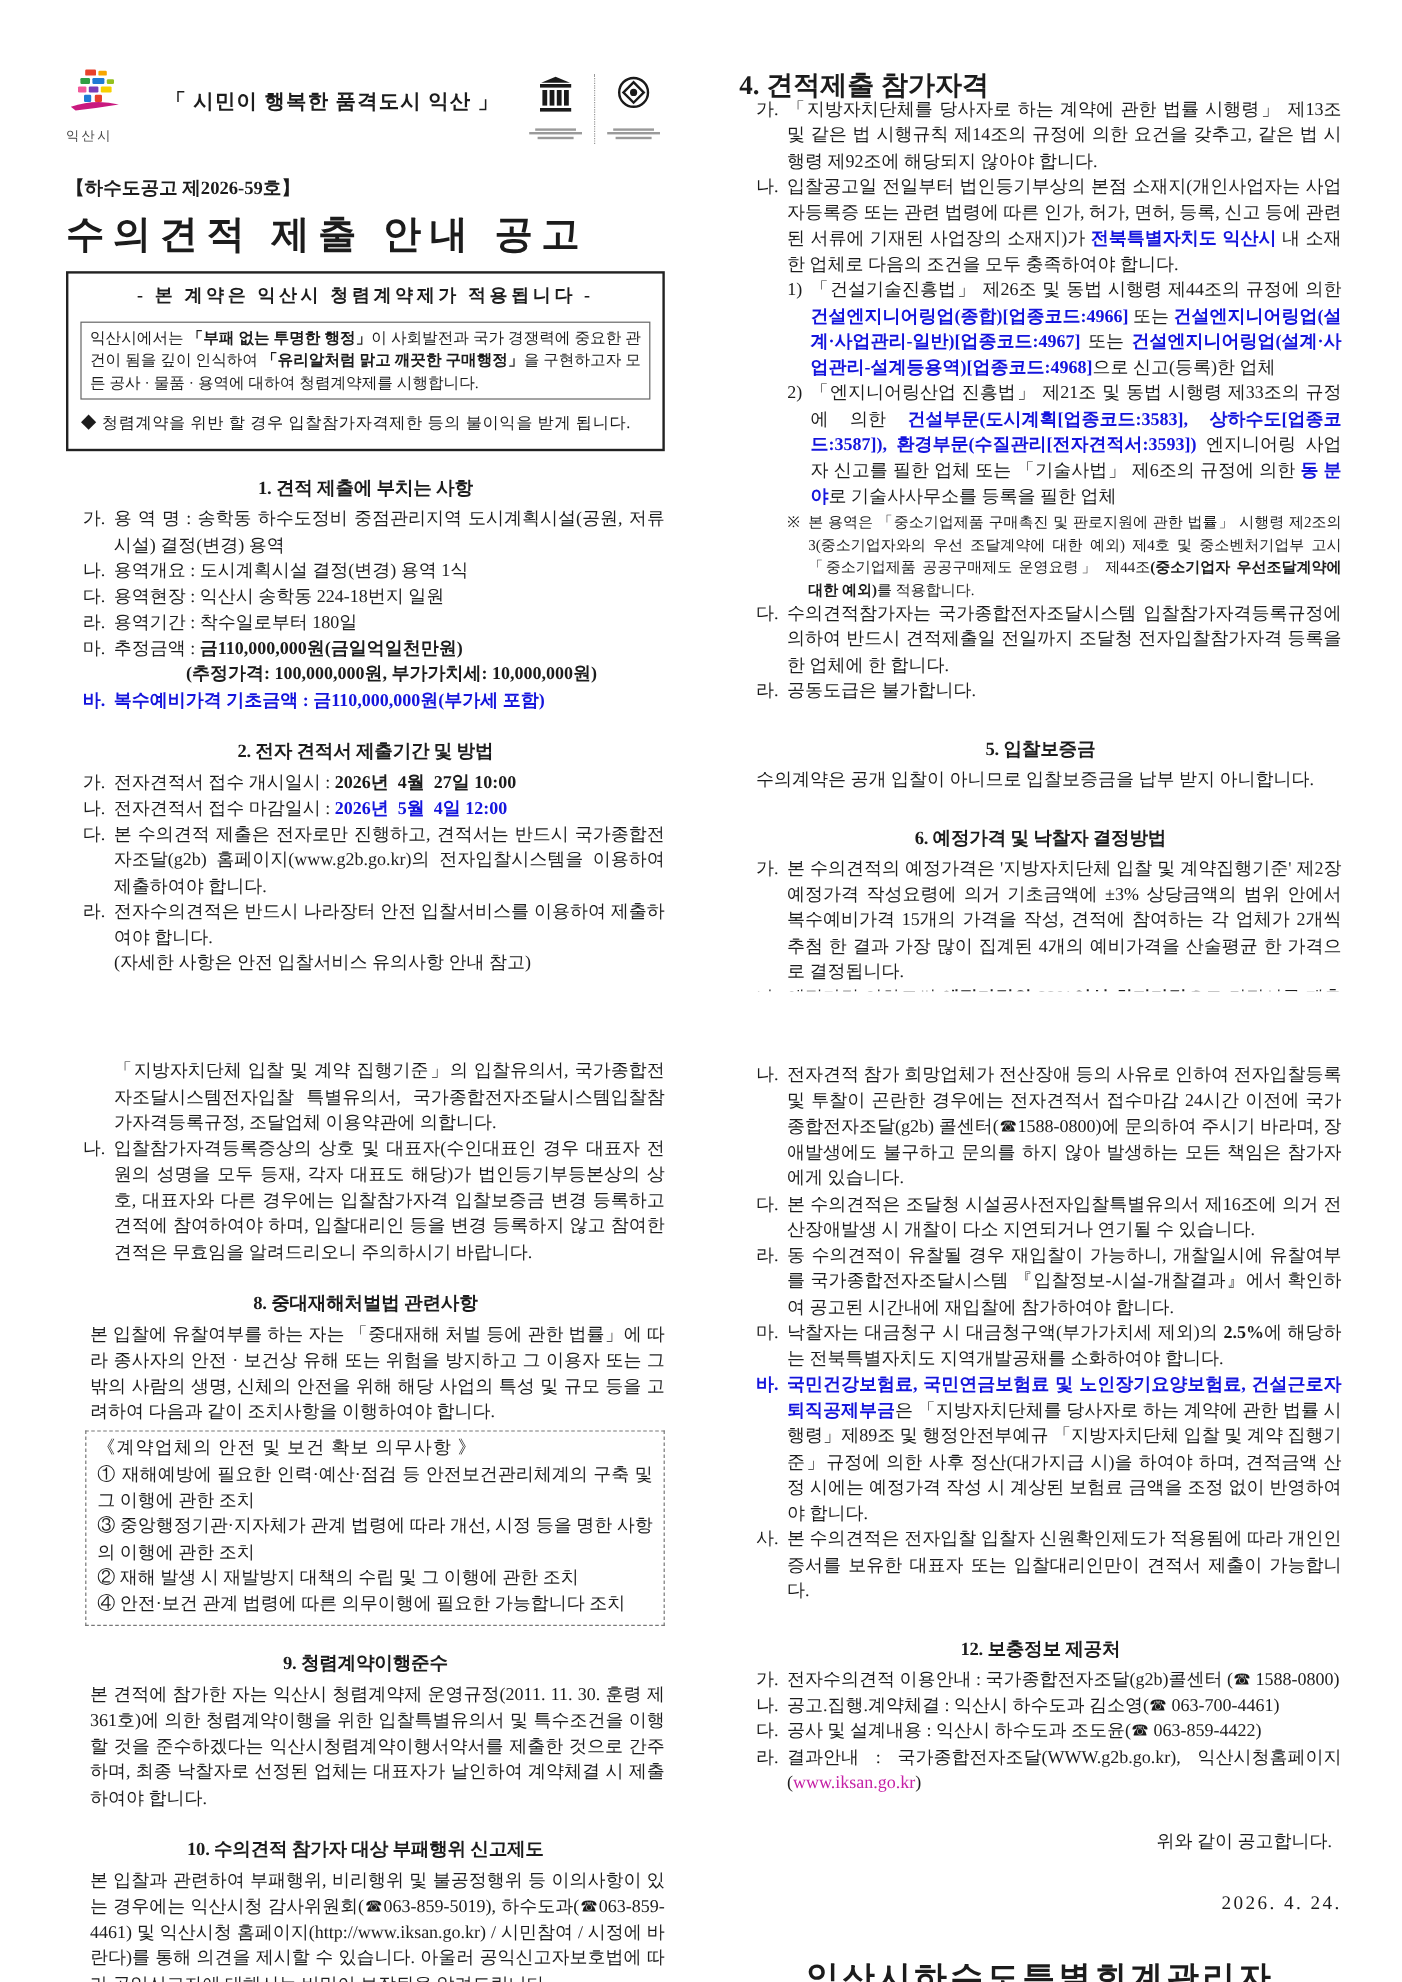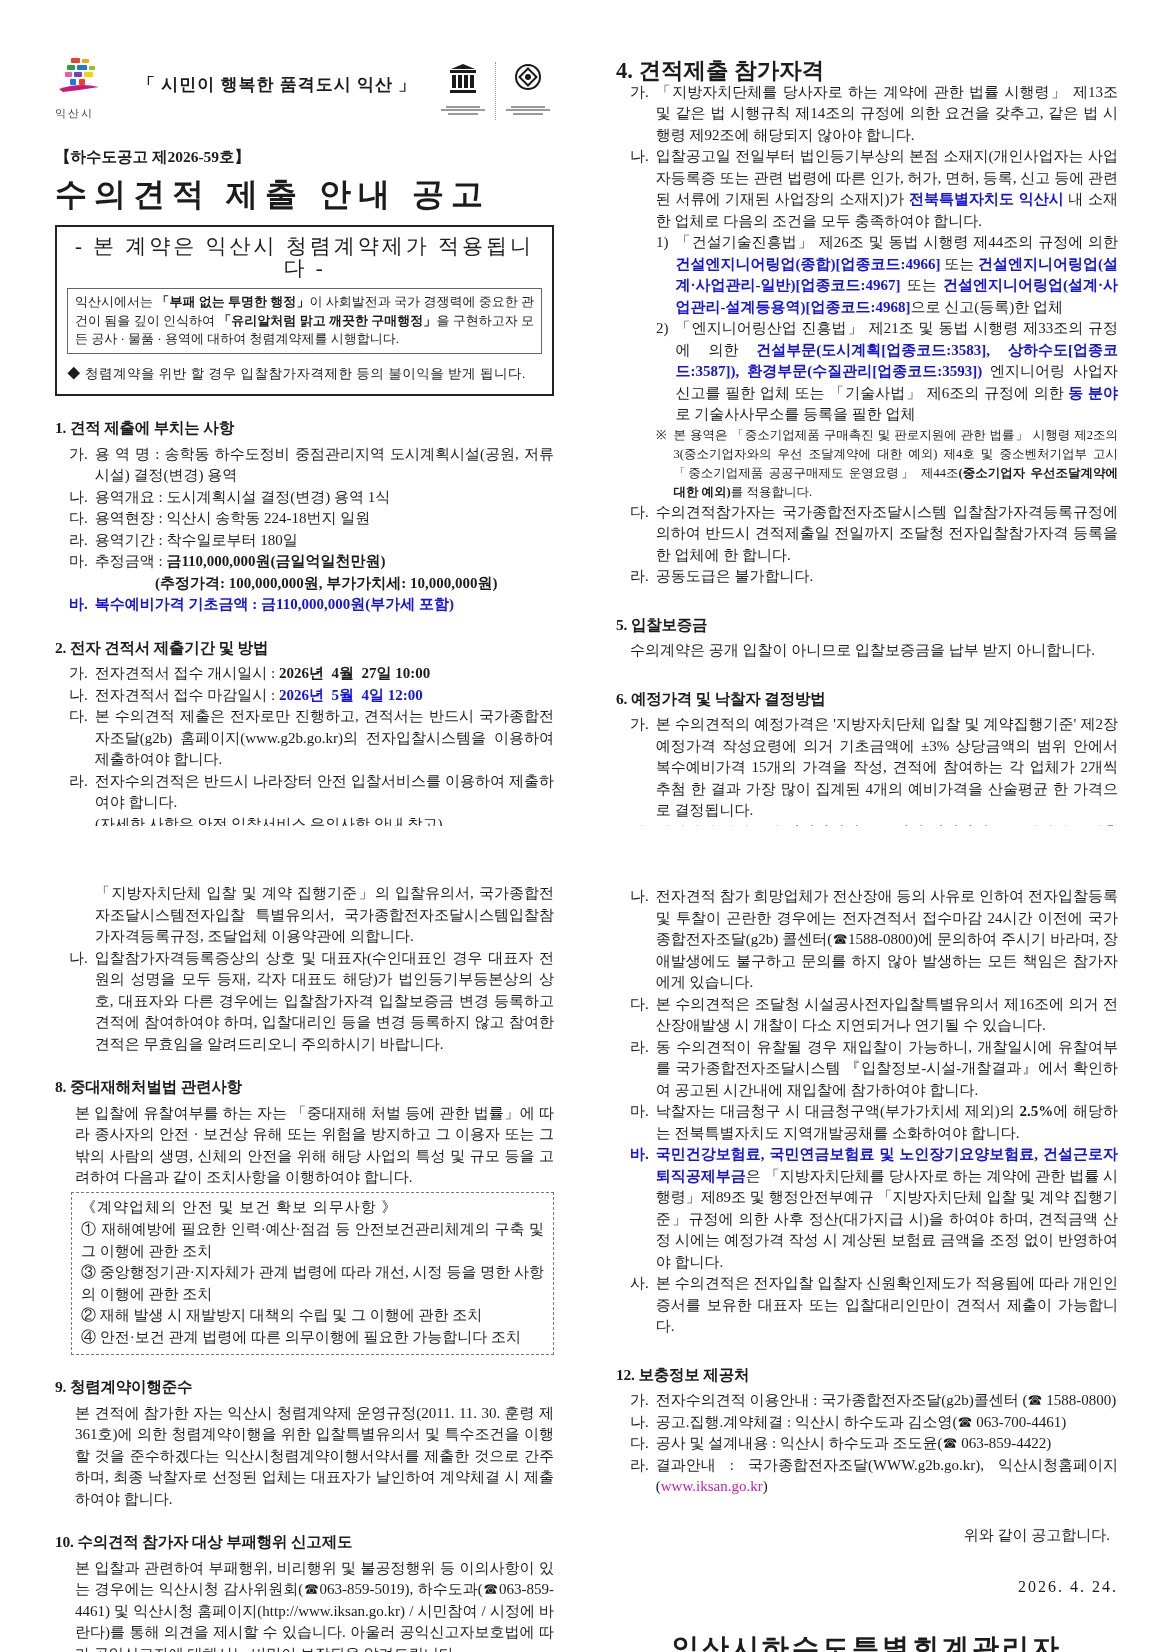--- a/index.html
+++ b/index.html
@@ -27,26 +27,26 @@
   .cap { margin-top:3px; }
   .cap i { display:block; height:2px; background:#9a9a9a; margin:1.5px auto; }
   .cap i:nth-child(1){width:34px}.cap i:nth-child(2){width:44px}.cap i:nth-child(3){width:30px}
   .emb-sep { border-left:1px dotted #999; height:58px; }
 
   .notice-no { font-weight:bold; font-size:15.5px; margin-top:22px; }
   .title { font-size:32px; font-weight:bold; letter-spacing:7px; text-align:left; margin-top:16px; }
 
   
   .ibox { border:2px solid #222; margin-top:20px; padding:9px 10px 10px 10px; }
-  .ibox-h { text-align:center; font-weight:normal; font-size:21px; letter-spacing:3px; }
+  .ibox-h { text-align:center; font-weight:bold; font-size:15px; letter-spacing:3px; }
   .ibox-inner { border:1px solid #666; margin-top:9px; padding:4px 7px; font-size:13px; line-height:18.5px; text-align:justify; }
   .ibox-warn { font-size:13.5px; margin-top:9px; letter-spacing:0.5px; }
 
   .sec { margin-top:21px; }
-  .sec h2 { font-size:15.5px; font-weight:bold; margin-bottom:5px; letter-spacing:-0.2px; }
+  .sec h2 { font-size:15.5px; font-weight:bold; margin-bottom:5px; letter-spacing:-0.2px;text-align:center; }
 
   .li { display:flex; align-items:flex-start; }
   .mk { margin-right:7px; white-space:nowrap; }
   .tx { flex:1; text-align:justify; }
   .i0 { margin-left:0; }
   .i1 { margin-left:14px; }
   .i2 { margin-left:40px; }
   .i3 { margin-left:100px; }
   .i4 { margin-left:20px; }
   .sm { font-size:12.5px; line-height:19px; }
@@ -198,21 +198,21 @@
           <div class="li i1">
             <span class="mk">나.</span>
             <div class="tx"><span>입찰공고일 전일부터 법인등기부상의 본점 소재지(개인사업자는 사업자등록증 또는 관련 법령에 따른 인가, 허가, 면허, 등록, 신고 등에 관련된 서류에 기재된 사업장의 소재지)가 </span><span class="bl">전북특별자치도 익산시</span><span> 내 소재한 업체로 다음의 조건을 모두 충족하여야 합니다.</span></div>
           </div>
           <div class="li i2">
             <span class="mk">1)</span>
             <div class="tx"><span>「건설기술진흥법」 제26조 및 동법 시행령 제44조의 규정에 의한 </span><span class="bl">건설엔지니어링업(종합)[업종코드:4966]</span><span> 또는 </span><span class="bl">건설엔지니어링업(설계·사업관리-일반)[업종코드:4967]</span><span> 또는 </span><span class="bl">건설엔지니어링업(설계·사업관리-설계등용역)[업종코드:4968]</span><span>으로 신고(등록)한 업체</span></div>
           </div>
           <div class="li i2">
             <span class="mk">2)</span>
-            <div class="tx"><span>「엔지니어링산업 진흥법」 제21조 및 동법 시행령 제33조의 규정에 의한 </span><span class="bl">건설부문(도시계획[업종코드:3583], 상하수도[업종코드:3587]), 환경부문(수질관리[업종코드:3593])</span><span> 엔지니어링 사업자 신고를 필한 업체 또는 「기술사법」 제6조의 규정에 의한 </span><span class="bl">동 분야</span><span>로 기술사사무소를 등록을 필한 업체</span></div>
+            <div class="tx"><span>「엔지니어링산업 진흥법」 제21조 및 동법 시행령 제33조의 규정에 의한 </span><span class="bl">건설부문(도시계획[업종코드:3583], 상하수도[업종코드:3587]), 환경부문(수질관리[전자견적서:3593])</span><span> 엔지니어링 사업자 신고를 필한 업체 또는 「기술사법」 제6조의 규정에 의한 </span><span class="bl">동 분야</span><span>로 기술사사무소를 등록을 필한 업체</span></div>
           </div>
           <div class="li i2 sm">
             <span class="mk">※</span>
             <div class="tx"><span>본 용역은 「중소기업제품 구매촉진 및 판로지원에 관한 법률」 시행령 제2조의 3(중소기업자와의 우선 조달계약에 대한 예외) 제4호 및 중소벤처기업부 고시 「중소기업제품 공공구매제도 운영요령」 제44조</span><span class="b">(중소기업자 우선조달계약에 대한 예외)</span><span>를 적용합니다.</span></div>
           </div>
           <div class="li i1">
             <span class="mk">다.</span>
             <div class="tx"><span>수의견적참가자는 국가종합전자조달시스템 입찰참가자격등록규정에 의하여 반드시 견적제출일 전일까지 조달청 전자입찰참가자격 등록을 한 업체에 한 합니다.</span></div>
           </div>
           <div class="li i1">

